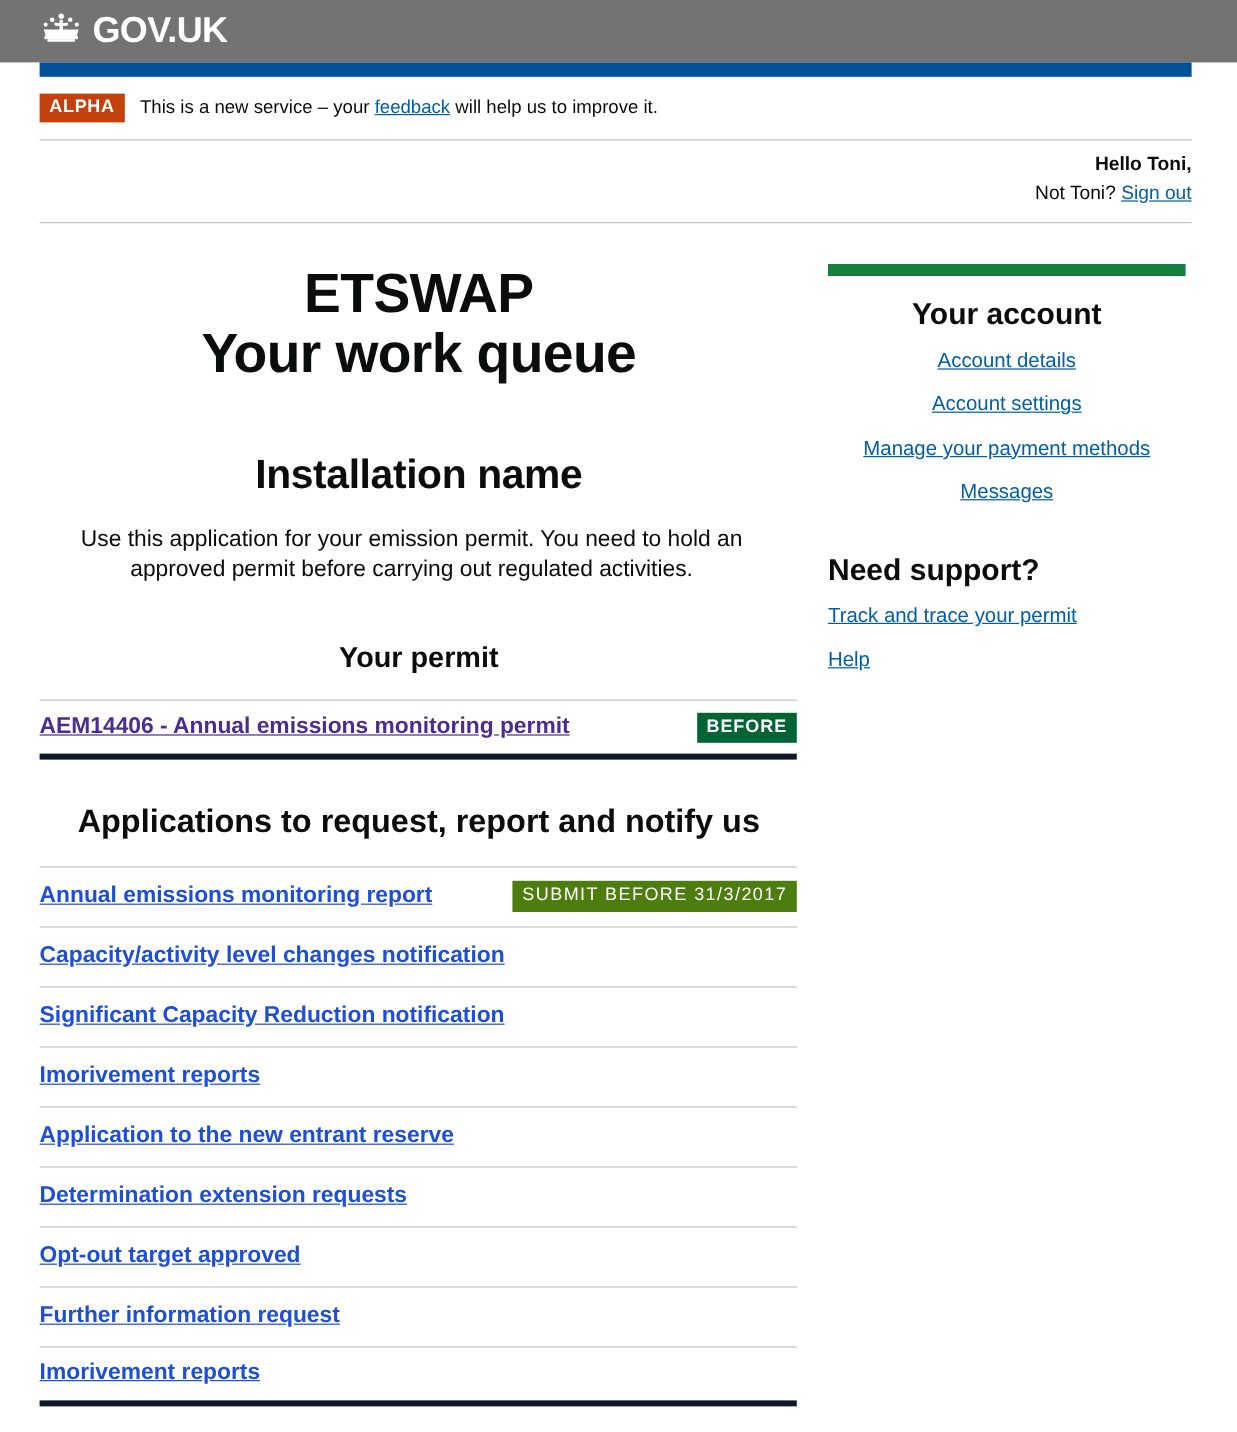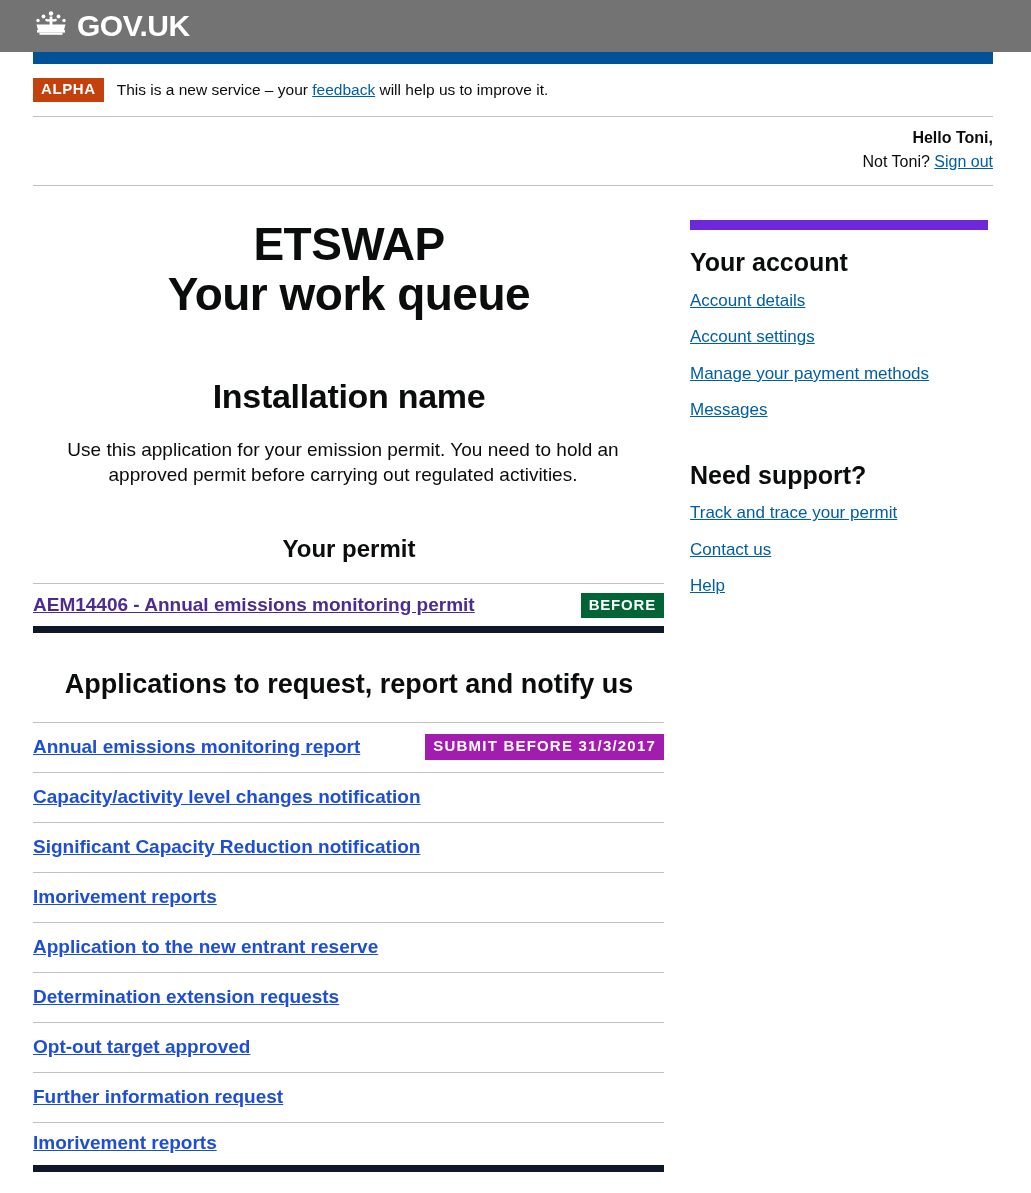--- a/index.html
+++ b/index.html
@@ -161,43 +161,43 @@
   
   .task-list { margin-top: 21px; width: 631px; }
   .task-row {
     display: flex;
     align-items: center;
     justify-content: space-between;
     border-top: 1px solid #bfc1c3;
     height: 50px;
     padding: 0;
   }
-  .task-list .task-row:last-child { border-bottom: 7px solid #0f172a; }
+  .task-list .task-row:last-child { border-bottom: 5px solid #0f172a; }
   .task-link {
     font-size: 19px;
     font-weight: bold;
     text-decoration: underline;
     color: #1d4ed8;
     line-height: 1.2;
   }
   .task-link.visited { color: #4c2c92; }
   .badge {
     font-size: 15px;
     font-weight: bold;
     color: #ffffff;
     padding: 4px 8px 5px 8px;
     line-height: 1.1;
     letter-spacing: 0.4px;
     white-space: nowrap;
   }
   .badge-started { background: #006435; letter-spacing: 0.8px; }
-  .badge-due { background: #a21caf; letter-spacing: 1.2px; font-weight: bold; }
-
-  
-  .side-block { border-top: 10px solid #6d28d9; padding-top: 0; }
+  .badge-due { background: #4d7c0f; letter-spacing: 1.2px; font-weight: normal; }
+
+  
+  .side-block { border-top: 10px solid #15803d; padding-top: 0; text-align: center; }
   .side-heading {
     font-size: 25px;
     font-weight: bold;
     line-height: 1.15;
     margin: 18px 0 0 0;
     color: #0b0c0c;
   }
   .side-heading.second { margin-top: 40px; }
   .side-links { margin-top: 14px; }
   .side-link {
@@ -320,18 +320,17 @@
           <a class="side-link" href="#">Account details</a>
           <a class="side-link" href="#">Account settings</a>
           <a class="side-link" href="#">Manage your payment methods</a>
           <a class="side-link" href="#">Messages</a>
         </div>
     </div>
 
     <h2 class="side-heading second">Need support?</h2>
     <div class="side-links" id="support-links">
         <a class="side-link" href="#">Track and trace your permit</a>
-        <a class="side-link" href="#">Contact us</a>
         <a class="side-link" href="#">Help</a>
       </div>
   </div>
 
 </div>
 
 </body></html>

